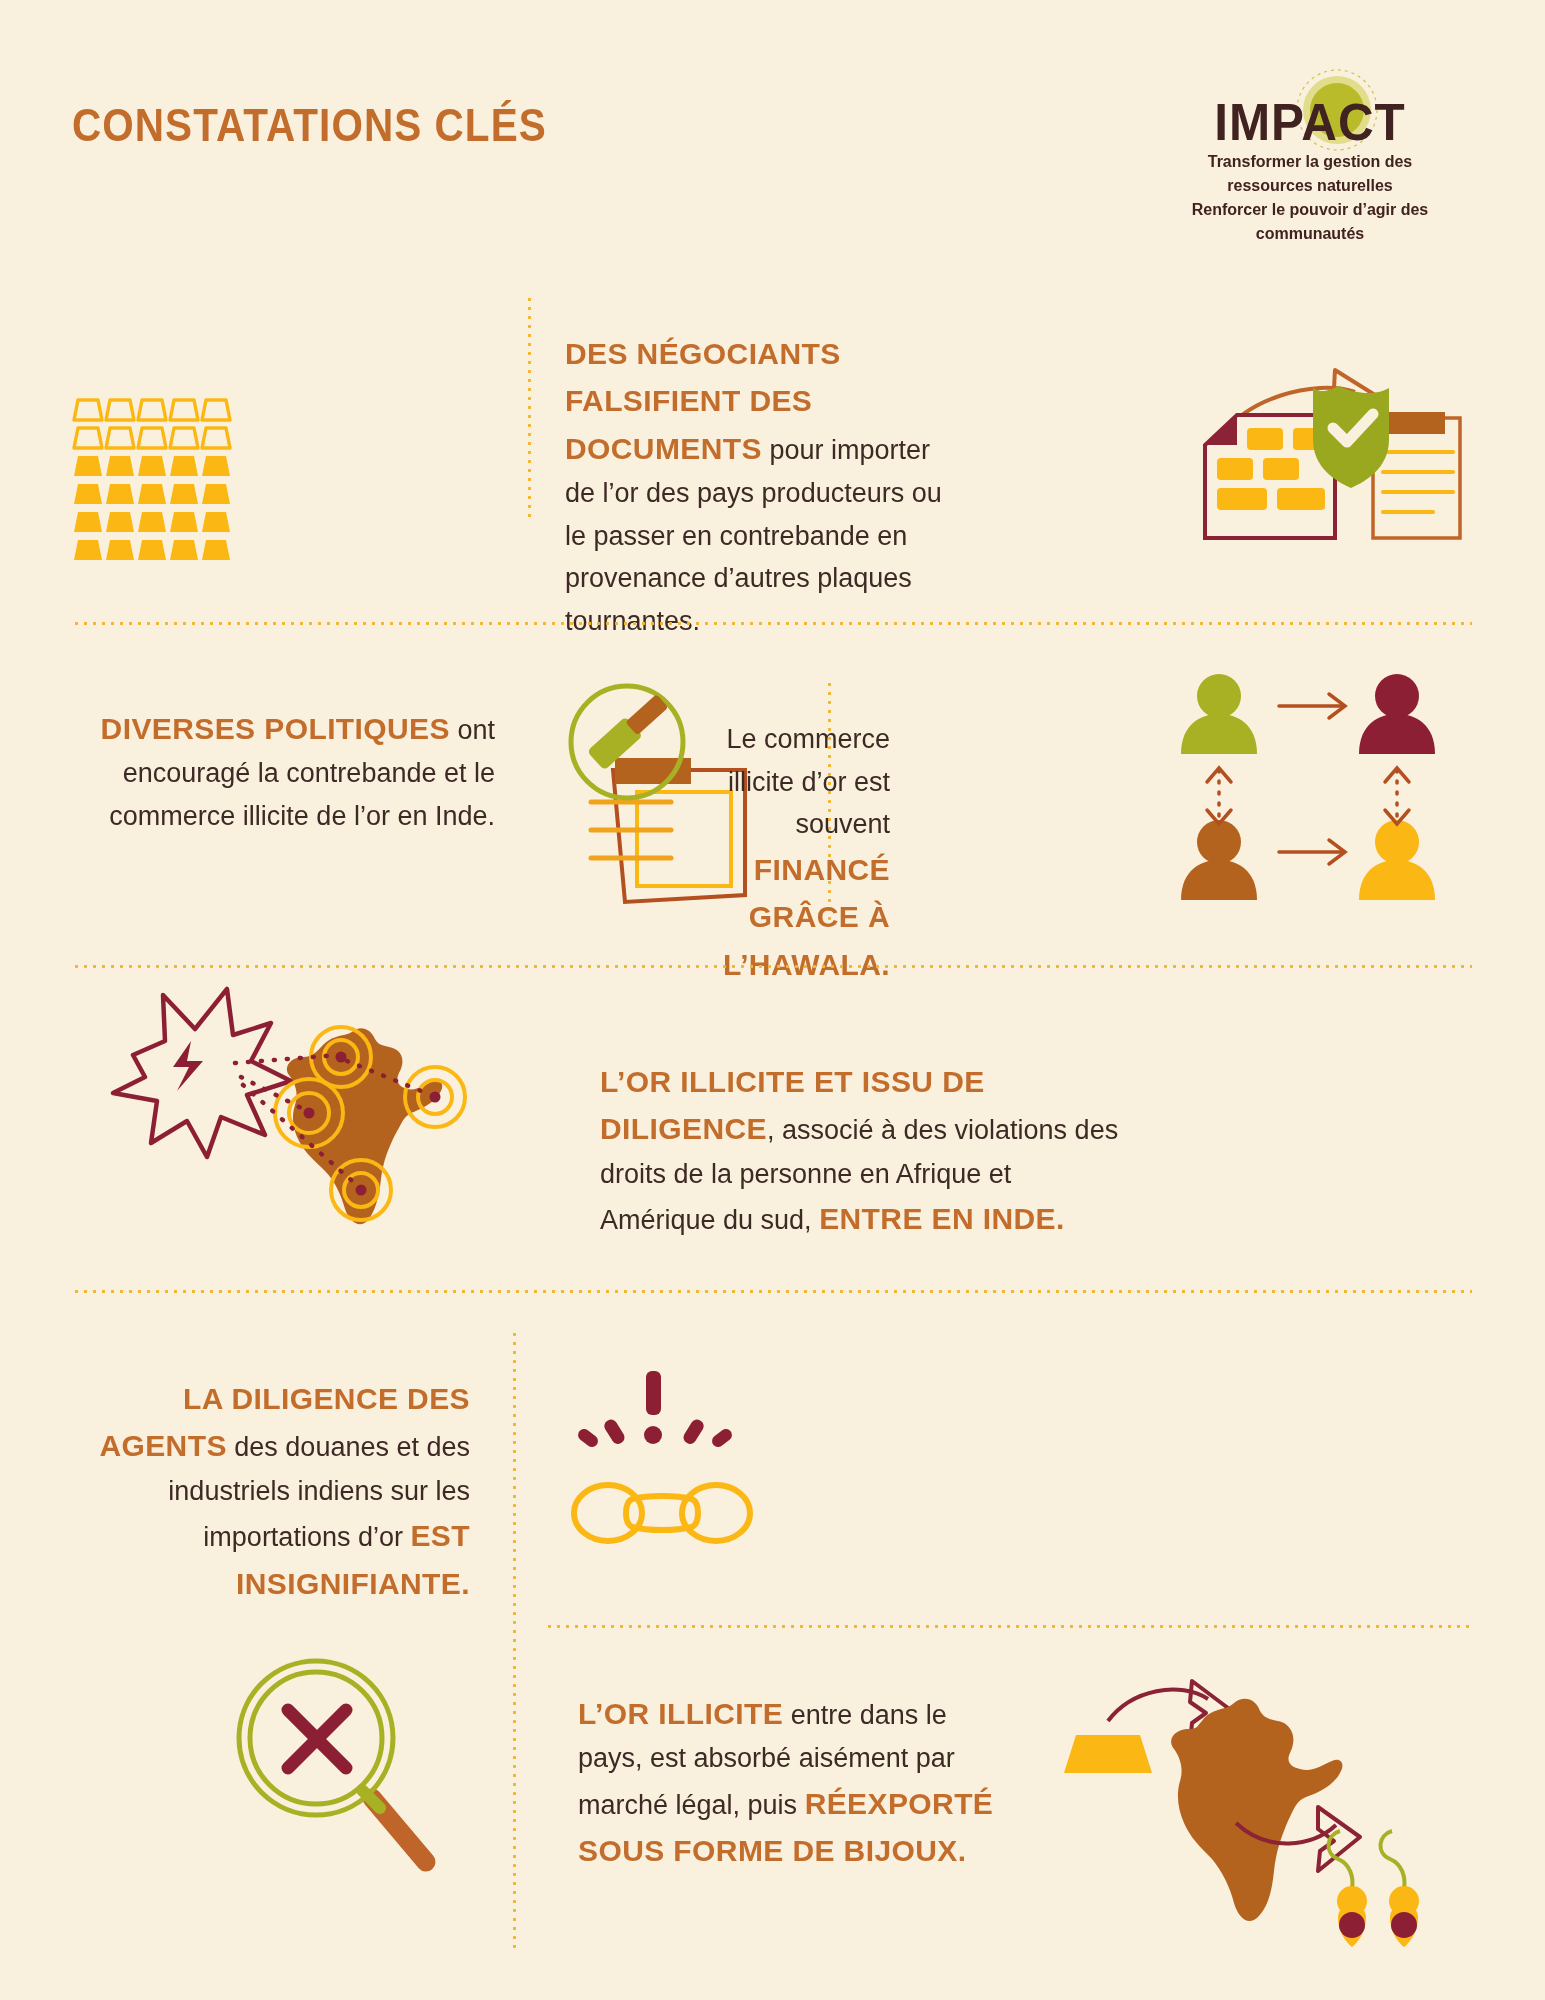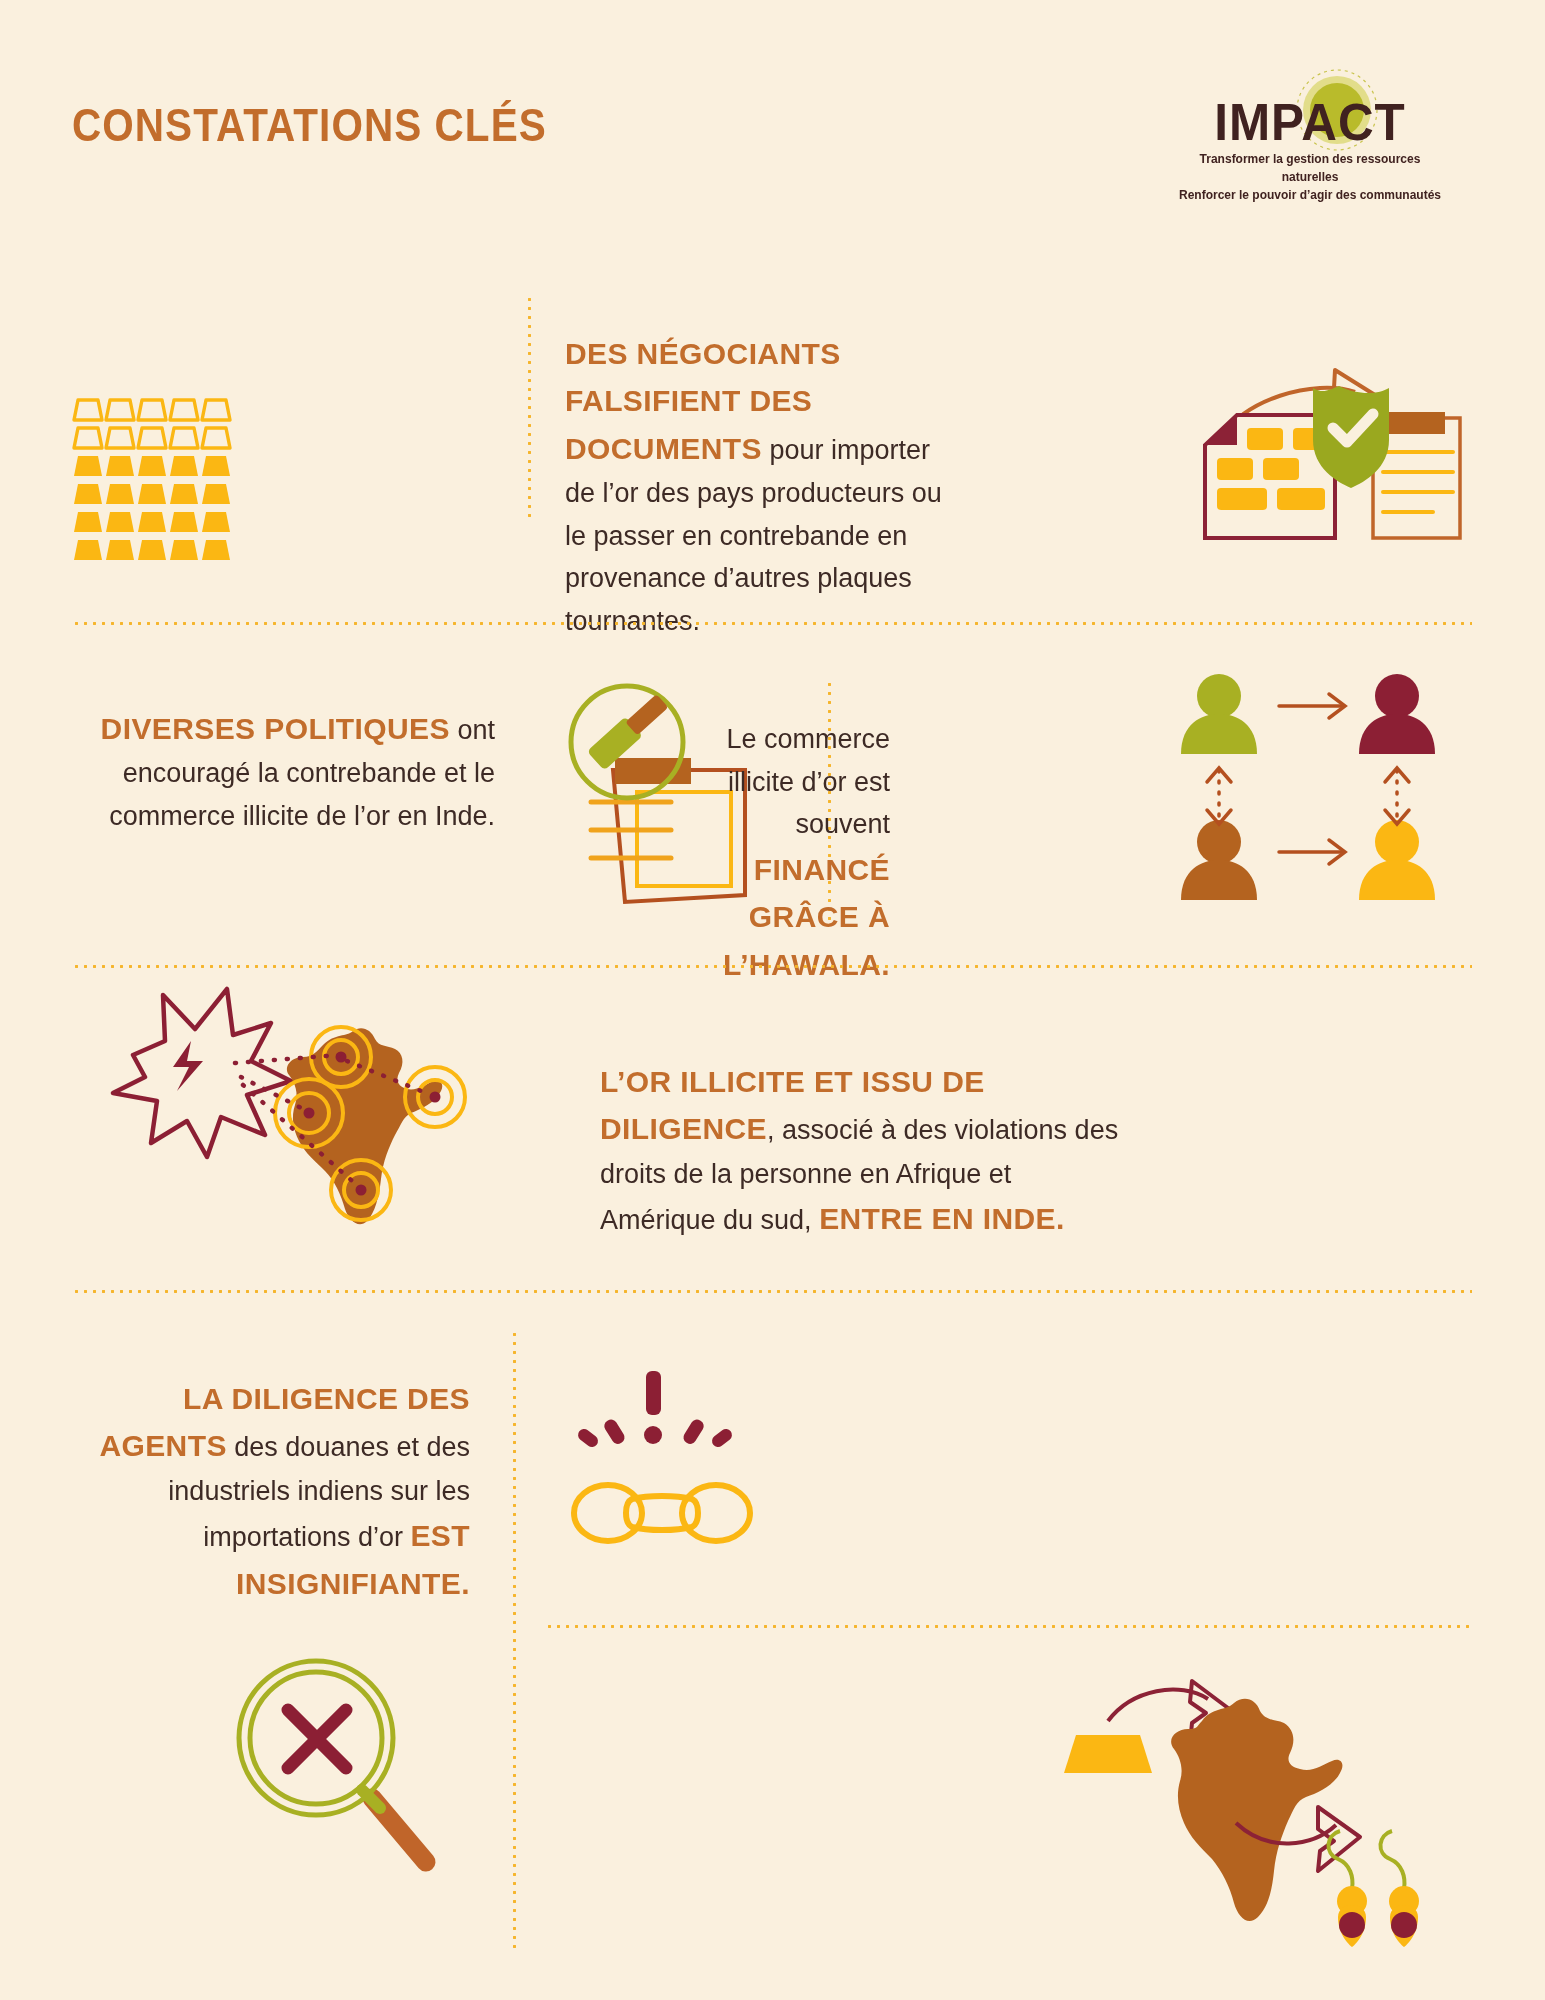--- a/index.html
+++ b/index.html
@@ -34,21 +34,21 @@
     letter-spacing: 1.2px; transform: scaleX(.88); transform-origin: left center;
   }
   .logo { position: absolute; left: 1185px; top: 70px; width: 250px; height: 120px; }
   .logo-word {
     position: absolute; left: 0; top: 22px; width: 250px; text-align: center;
     font-size: 52px; font-weight: bold; color: #402220; letter-spacing: 1px;
     transform: scaleX(.95); transform-origin: center;
   }
   .logo-tag {
     position: absolute; left: -12px; top: 80px; width: 274px; text-align: center;
-    font-size: 12px; color: #402220; line-height: 1.5; font-weight: 600;
+    font-size: 16px; color: #402220; line-height: 1.5; font-weight: 600;
   }
 
   
   .hdiv {
     position: absolute; height: 3px;
     background-image: radial-gradient(circle, #f5b52c 1.4px, rgba(0,0,0,0) 1.6px);
     background-size: 9px 3px; background-repeat: repeat-x;
   }
   .vdiv {
     position: absolute; width: 3px;
@@ -304,20 +304,23 @@
         <ellipse cx="38" cy="148" rx="34" ry="28"></ellipse>
         <ellipse cx="146" cy="148" rx="34" ry="28"></ellipse>
         <path d="M62 134 C78 130 106 130 122 134 C130 138 130 158 122 162 C106 166 78 166 62 162 C54 158 54 138 62 134 Z"></path>
       </g>
     </svg>
   </div>
 
 
   <div class="hdiv" style="left:545px; top:1625px; width:930px;"></div>
 
+  <div class="blk body-t left-al" style="left:578px; top:1690px; width:420px;">
+    <span class="cap">L’OR ILLICITE</span><span> entre dans le pays, est absorbé aisément par marché légal, puis </span><span class="cap">RÉEXPORTÉ SOUS FORME DE BIJOUX.</span>
+  </div>
 
   <div class="blk" style="left:1040px; top:1655px;">
     <svg width="400" height="290" viewBox="0 0 400 290">
 
       <path d="M24 118 L36 80 H100 L112 118 Z" fill="#fbb713" rx="6"></path>
 
       <path d="M68 66 C92 34 140 26 168 44" fill="none" stroke="#8c2236" stroke-width="4"></path>
       <path d="M152 26 L192 56 L150 88 L152 68 L166 58 L150 47 Z" fill="none" stroke="#8c2236" stroke-width="4" stroke-linejoin="round"></path>
 
       <path d="M162 66 C172 52 186 56 194 48 C204 40 216 44 220 56 C226 66 234 64 244 68

